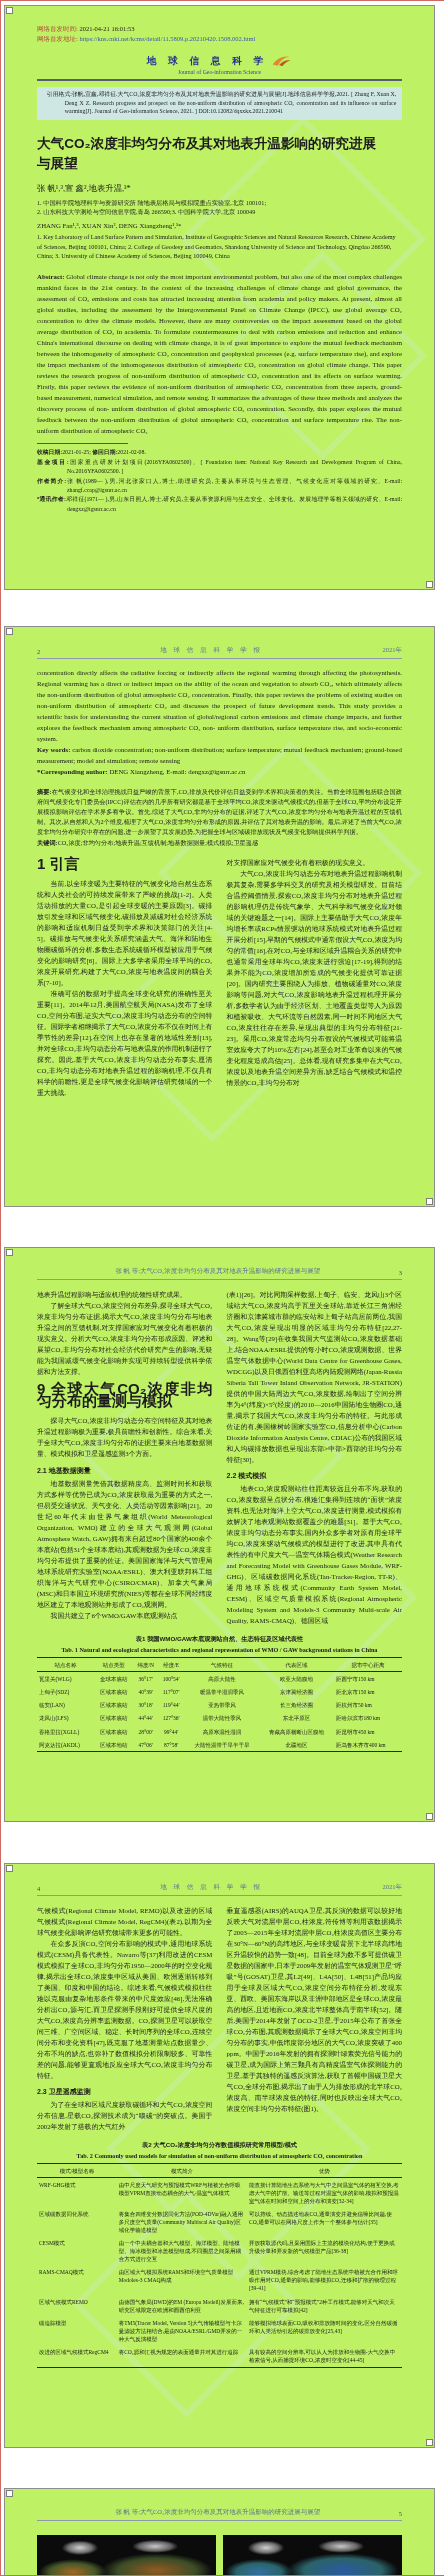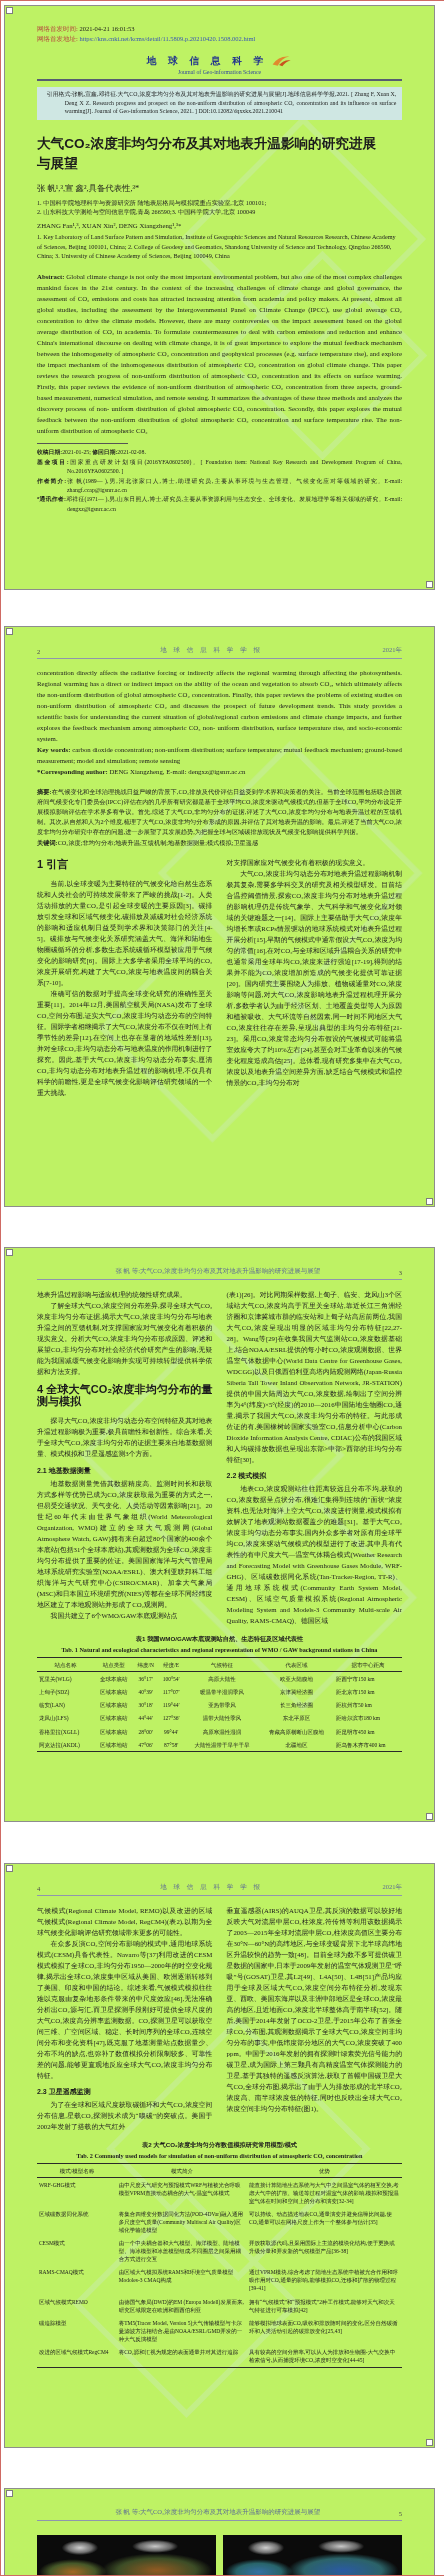--- a/index.html
+++ b/index.html
@@ -40,21 +40,21 @@
   .pageno{color:#4a4a4a;}
   
   .abs2{font-size:6.8px;line-height:11px;text-align:justify;margin-top:8.4px;}
   .kwline{font-size:6.8px;line-height:11px;text-align:justify;}
   .zhaiyao{font-size:6.2px;line-height:10px;text-align:justify;margin-top:9.7px;}
   .kwcn{font-size:6.2px;line-height:10px;margin-top:1.3px;}
   .cols{display:flex;gap:14.2px;margin-top:9px;}
   .col{flex:1;min-width:0;font-size:6.8px;line-height:11px;text-align:justify;}
   .col p{margin:0;}
   .col p.ind{text-indent:2em;}
-  .h1sec{font-size:11px;font-weight:bold;font-family:"Liberation Sans","DejaVu Sans",sans-serif;margin:1.3px 0 7.8px 0;line-height:12.3px;}
+  .h1sec{font-size:15px;font-weight:bold;font-family:"Liberation Sans","DejaVu Sans",sans-serif;margin:1.3px 0 7.8px 0;line-height:12.3px;}
   .h2sec{font-size:7px;font-weight:bold;font-family:"Liberation Sans","DejaVu Sans",sans-serif;margin:5.2px 0 2.6px 0;}
   
   .tblcap{font-size:6.2px;font-weight:bold;text-align:center;margin-top:9px;font-family:"Liberation Sans","DejaVu Sans",sans-serif;}
   .tblcap-en{font-size:6.2px;font-weight:bold;text-align:center;margin-top:1.9px;}
   table.datatbl{width:100%;border-collapse:collapse;margin-top:3.9px;font-size:5.5px;line-height:8px;
      border-top:1px solid #2a2a2a;border-bottom:1px solid #2a2a2a;}
   table.datatbl th{font-weight:normal;border-bottom:0.5px solid #2a2a2a;padding:2.6px 1.3px;text-align:center;}
   table.datatbl td{padding:2.6px 1.9px;vertical-align:top;}
   .t1 td{text-align:center;}
   .t1 td:first-child,.t1 td:last-child{text-align:left;}
@@ -103,21 +103,21 @@
           <path d="M4 16 Q 14 2 30 4 Q 18 6 12 18 Z" fill="#e08a2e"></path>
             <path d="M14 17 Q 22 8 32 10 Q 24 12 19 19 Z" fill="#c8531f"></path>
         </svg><br>
         <span class="logo-en">Journal of Geo-information Science</span>
       </div>
       <div class="toprule"></div>
       <div class="citebox">
         <span class="hang">引用格式:张帆,宣鑫,邓祥征.大气CO₂浓度非均匀分布及其对地表升温影响的研究进展与展望[J].地球信息科学学报,2021. [ Zhang F, Xuan X, Deng X Z. Research progress and prospect on the non-uniform distribution of atmospheric CO₂ concentration and its influence on surface warming[J]. Journal of Geo-information Science, 2021. ] DOI:10.12082/dqxxkx.2021.210041</span>
       </div>
       <div class="cn-title">大气CO₂浓度非均匀分布及其对地表升温影响的研究进展与展望</div>
-      <div class="authors-cn">张  帆¹,³,宣  鑫²,具备代表性,³*</div>
+      <div class="authors-cn">张  帆¹,³,宣  鑫²,地表升温,³*</div>
       <div class="affil">1. 中国科学院地理科学与资源研究所 陆地表层格局与模拟院重点实验室,北京 100101;</div>
       <div class="affil" style="margin-top:0;">2. 山东科技大学测绘与空间信息学院,青岛 266590;3. 中国科学院大学,北京 100049</div>
       <div class="authors-en">ZHANG Fan¹,³, XUAN Xin², DENG Xiangzheng¹,³*</div>
       <div class="affil-en">1. Key Laboratory of Land Surface Pattern and Simulation, Institute of Geographic Sciences and Natural Resources Research, Chinese Academy of Sciences, Beijing 100101, China; 2. College of Geodesy and Geomatics, Shandong University of Science and Technology, Qingdao 266590, China; 3. University of Chinese Academy of Sciences, Beijing 100049, China</div>
       <div class="abstract"><b>Abstract:</b> <span>Global climate change is not only the most important environmental problem, but also one of the most complex challenges mankind faces in the 21st century. In the context of the increasing challenges of climate change and global governance, the assessment of CO₂ emissions and costs has attracted increasing attention from academia and policy makers. At present, almost all global studies, including the assessment by the Intergovernmental Panel on Climate Change (IPCC), use global average CO₂ concentration to drive the climate models. However, there are many controversies on the impact assessment based on the global average distribution of CO₂ in academia. To formulate countermeasures to deal with carbon emissions and reduction and enhance China's international discourse on dealing with climate change, it is of great importance to explore the mutual feedback mechanism between the inhomogeneity of atmospheric CO₂ concentration and geophysical processes (e.g. surface temperature rise), and explore the impact mechanism of the inhomogeneous distribution of atmospheric CO₂ concentration on global climate change. This paper reviews the research progress of non-uniform distribution of atmospheric CO₂ concentration and its effects on surface warming. Firstly, this paper reviews the evidence of non-uniform distribution of atmospheric CO₂ concentration from three aspects, ground-based measurement, numerical simulation, and remote sensing. It summarizes the advantages of these three methods and analyzes the discovery process of non- uniform distribution of global atmospheric CO₂ concentration. Secondly, this paper explores the mutual feedback between the non-uniform distribution of global atmospheric CO₂ concentration and surface temperature rise. The non-uniform distribution of atmospheric CO₂</span></div>
       <div class="fnrule"></div>
       <div class="fnotes">
         <div class="fnote"><b class="cjk">收稿日期:</b><span>2021-01-25; </span><b class="cjk">修回日期:</b><span>2021-02-08.</span></div>
         <div class="fnote"><b class="cjk">基金项目:</b><span>国家重点研发计划项目(2016YFA0602500)。[ Foundation item: National Key Research and Development Program of China, No.2016YFA0602500. ]</span></div>
         <div class="fnote"><b class="cjk">作者简介:</b><span>张  帆(1989— ),男,河北张家口人,博士,助理研究员,主要从事环境与生态管理、气候变化应对等领域的研究。E-mail: zhangf.ccap@igsnrr.ac.cn</span></div>
@@ -180,21 +180,21 @@
       <div class="runhead">
         <span></span>
         <span>张 帆 等:大气CO₂浓度非均匀分布及其对地表升温影响的研究进展与展望</span>
         <span class="pageno">3</span>
       </div>
       <div class="runrule"></div>
       <div class="cols">
         <div class="col">
           <p>地表升温过程影响与适应机理的统领性研究成果。</p>
           <p class="ind">了解全球大气CO₂浓度空间分布差异,探寻全球大气CO₂浓度非均匀分布证据,揭示大气CO₂浓度非均匀分布与地表升温之间的互馈机制,对支撑国家应对气候变化有着积极的现实意义。分析大气CO₂浓度非均匀分布形成原因、评述和展望CO₂非均匀分布对社会经济代价研究产生的影响,无疑能为我国减缓气候变化影响并实现可持续转型提供科学依据和方法支撑。</p>
-          <div class="h1sec" style="margin-top:6.5px;">4 全球大气CO₂浓度非均匀分布的量测与模拟</div>
+          <div class="h1sec" style="margin-top:6.5px;">9 全球大气CO₂浓度非均匀分布的量测与模拟</div>
           <p class="ind">探寻大气CO₂浓度非均匀动态分布空间特征及其对地表升温过程影响极为重要,极具前瞻性和创新性。综合来看,关于全球大气CO₂浓度非均匀分布的证据主要来自地基数据测量、模式模拟和卫星遥感监测3个方面。</p>
           <div class="h2sec">2.1 地基数据测量</div>
           <p class="ind">地基数据测量凭借其数据精度高、监测时间长和获取方式多样等优势已成为CO₂浓度获取最为重要的方式之一,但易受交通状况、天气变化、人类活动等因素影响[21]。20世纪60年代末由世界气象组织(World Meteorological Organization, WMO)建立的全球大气观测网(Global Atmosphere Watch, GAW)拥有来自超过80个国家的400余个本底站(包括31个全球本底站),其观测数据为全球CO₂浓度非均匀分布提供了重要的佐证。美国国家海洋与大气管理局地球系统研究实验室(NOAA/ESRL)、澳大利亚联邦科工组织海洋与大气研究中心(CSIRO/CMAR)、加拿大气象局(MSC)和日本国立环境研究所(NIES)等都在全球不同经纬度地区建立了本地观测站并形成了CO₂观测网。</p>
           <p class="ind">我国共建立了6个WMO/GAW本底观测站点</p>
         </div>
         <div class="col">
           <p>(表1)[26]。对比同期采样数据,上甸子、临安、龙凤山3个区域站大气CO₂浓度均高于瓦里关全球站,靠近长江三角洲经济圈和京津冀城市群的临安站和上甸子站高居前两位,我国大气CO₂浓度呈现出明显的区域非均匀分布特征[22,27-28]。Wang等[29]在收集我国大气监测站CO₂浓度数据基础上,结合NOAA/ESRL提供的每小时CO₂浓度观测数据、世界温室气体数据中心(World Data Centre for Greenhouse Gases, WDCGG)以及日俄西伯利亚高塔内陆观测网络(Japan-Russia Siberia Tall Tower Inland Observation Network, JR-STATION)提供的中国大陆周边大气CO₂浓度数据,绘制出了空间分辨率为4°(纬度)×5°(经度)的2010—2016中国陆地生物圈CO₂通量,揭示了我国大气CO₂浓度非均匀分布的特征。与此形成佐证的有,美国橡树岭国家实验室CO₂信息分析中心(Carbon Dioxide Information Analysis Centre, CDIAC)公布的我国区域和人均碳排放数据也呈现出东部&gt;中部&gt;西部的非均匀分布特征[30]。</p>
           <div class="h2sec">2.2 模式模拟</div>
           <p class="ind">地表CO₂浓度观测站往往距离较远且分布不均,获取的CO₂浓度数据呈点状分布,很难汇集得到连续的“面状”浓度资料,也无法对海洋上空大气CO₂浓度进行测量,模式模拟有效解决了地表观测站数据覆盖少的难题[31]。基于大气CO₂浓度非均匀动态分布事实,国内外众多学者对原有用全球平均CO₂浓度来驱动气候模式的模型进行了改进,其中具有代表性的有中尺度大气—温室气体耦合模式(Weather Research and Forecasting Model with Greenhouse Gases Module, WRF-GHG)、区域碳数据同化系统(Tan-Tracker-Region, TT-R)、通用地球系统模式(Community Earth System Model, CESM)、区域空气质量模拟系统(Regional Atmospheric Modeling System and Models-3 Community Multi-scale Air Quality, RAMS-CMAQ)、德国区域</p>
         </div>

